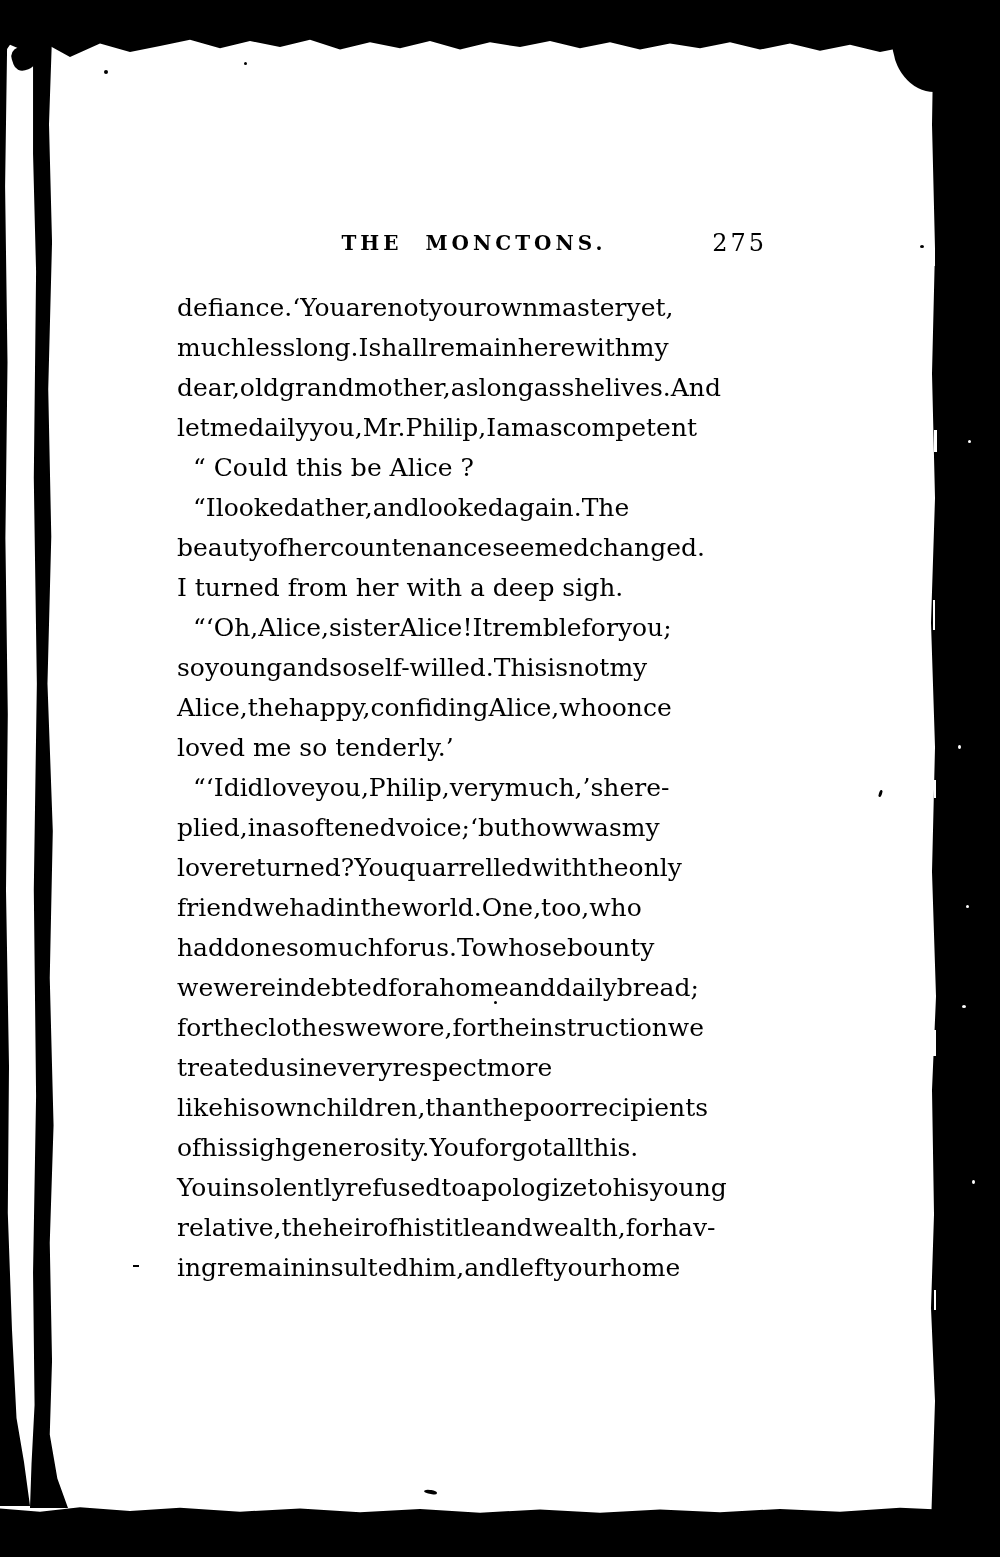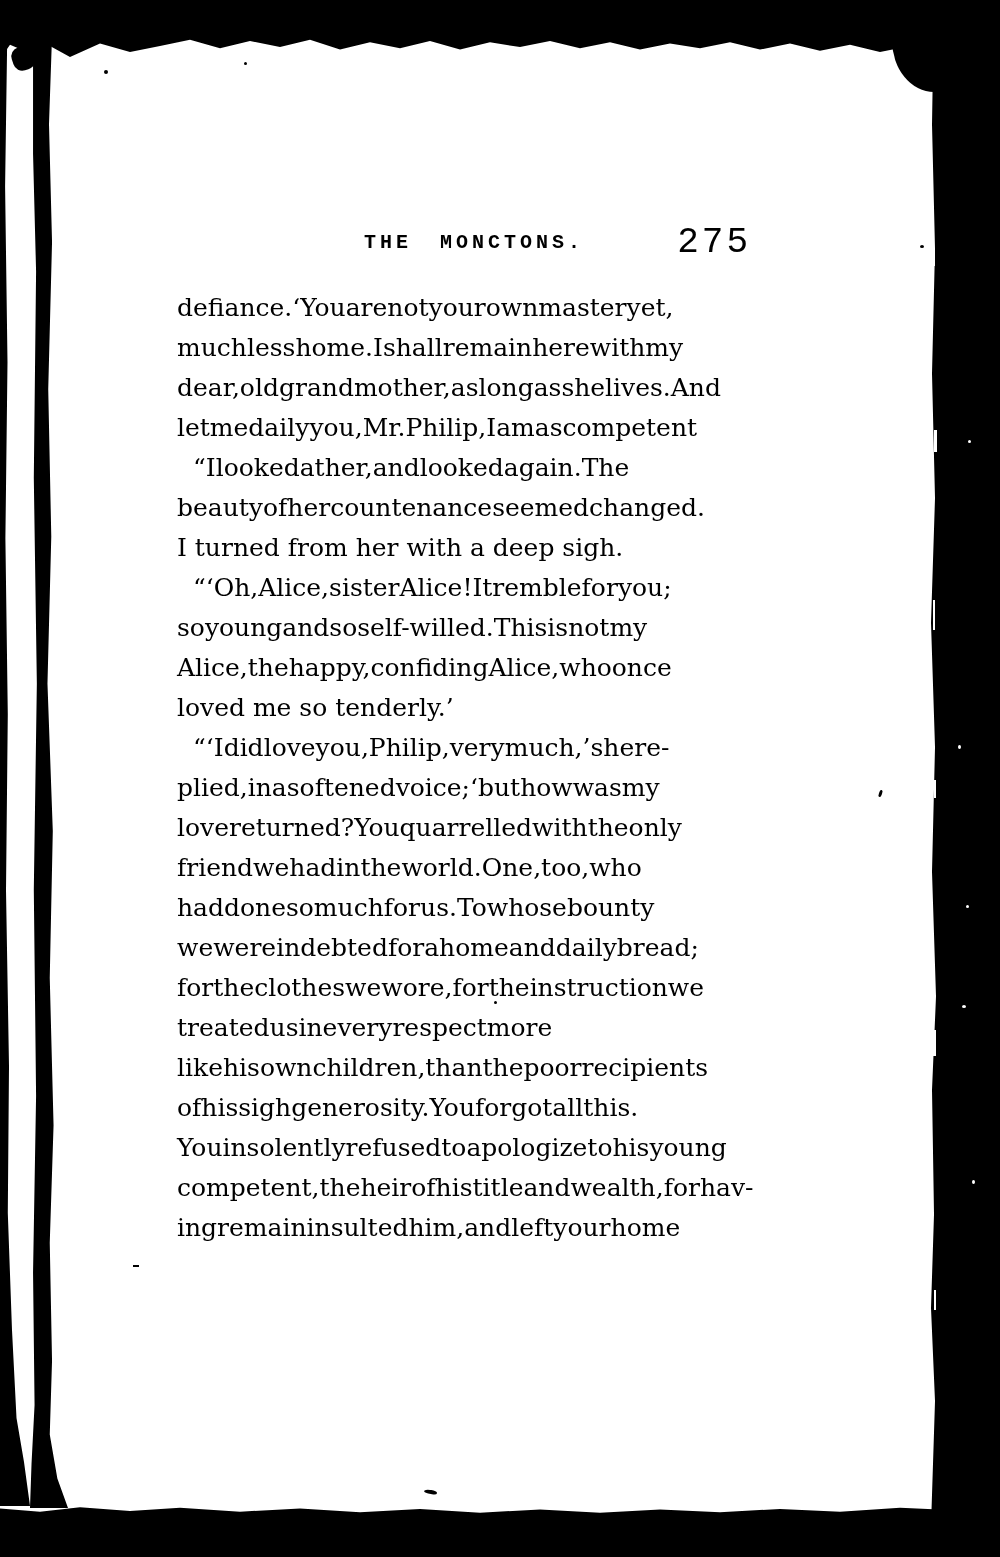--- a/index.html
+++ b/index.html
@@ -45,22 +45,22 @@
   .w4{left:934px;top:780px;width:2px;height:18px;}
   .w5{left:933px;top:1030px;width:3px;height:26px;}
   .w6{left:934px;top:1290px;width:2px;height:20px;}
   .w7{left:958px;top:745px;width:3px;height:4px;border-radius:50%;}
   .w8{left:966px;top:905px;width:3px;height:3px;border-radius:50%;}
   .w9{left:962px;top:1005px;width:4px;height:3px;border-radius:50%;}
   .w10{left:968px;top:440px;width:3px;height:3px;border-radius:50%;}
   .w11{left:972px;top:1180px;width:3px;height:4px;border-radius:50%;}
   
   .header{position:absolute;left:177px;top:226px;width:594px;height:34px;}
-  .title{display:block;text-align:center;font-size:20px;font-weight:bold;letter-spacing:4px;word-spacing:12px;line-height:34px;font-family:Liberation Mono, monospace;}
-  .pagenum{position:absolute;right:20px;top:0;font-size:36px;letter-spacing:3px;line-height:34px;font-family:Liberation Mono, monospace;}
+  .title{display:block;text-align:center;font-size:20px;font-weight:bold;letter-spacing:4px;word-spacing:12px;line-height:34px;}
+  .pagenum{position:absolute;right:4px;top:0;font-size:24px;letter-spacing:3px;line-height:34px;}
   
   .text-column{position:absolute;left:177px;top:288px;width:594px;}
   .para{margin:0;}
   .line{height:40px;line-height:40px;font-size:25px;white-space:nowrap;}
   .line.j{display:flex;justify-content:flex-start;white-space:normal;}
   .line.j span{white-space:pre;}
   .line.ind{padding-left:16px;}
 </style>
 </head>
 <body>
@@ -81,21 +81,21 @@
           <span>are</span>
           <span>not</span>
           <span>your</span>
           <span>own</span>
           <span>master</span>
           <span>yet,</span>
         </div>
         <div class="line j">
           <span>much</span>
           <span>less</span>
-          <span>home.</span>
+          <span>long.</span>
           <span>I</span>
           <span>shall</span>
           <span>remain</span>
           <span>here</span>
           <span>with</span>
           <span>my</span>
         </div>
         <div class="line j">
           <span>dear,</span>
           <span>old</span>
@@ -112,20 +112,23 @@
           <span>me</span>
           <span>daily</span>
           <span>you,</span>
           <span>Mr.</span>
           <span>Philip,</span>
           <span>I</span>
           <span>am</span>
           <span>as</span>
           <span>competent</span>
         </div>
+      </div>
+      <div class="para">
+        <div class="line ind">“ Could this be Alice ?</div>
       </div>
       <div class="para">
         <div class="line j ind">
           <span>“</span>
           <span>I</span>
           <span>looked</span>
           <span>at</span>
           <span>her,</span>
           <span>and</span>
           <span>looked</span>
@@ -293,21 +296,21 @@
           <span>You</span>
           <span>insolently</span>
           <span>refused</span>
           <span>to</span>
           <span>apologize</span>
           <span>to</span>
           <span>his</span>
           <span>young</span>
         </div>
         <div class="line j">
-          <span>competent,</span>
+          <span>relative,</span>
           <span>the</span>
           <span>heir</span>
           <span>of</span>
           <span>his</span>
           <span>title</span>
           <span>and</span>
           <span>wealth,</span>
           <span>for</span>
           <span>hav-</span>
         </div>

